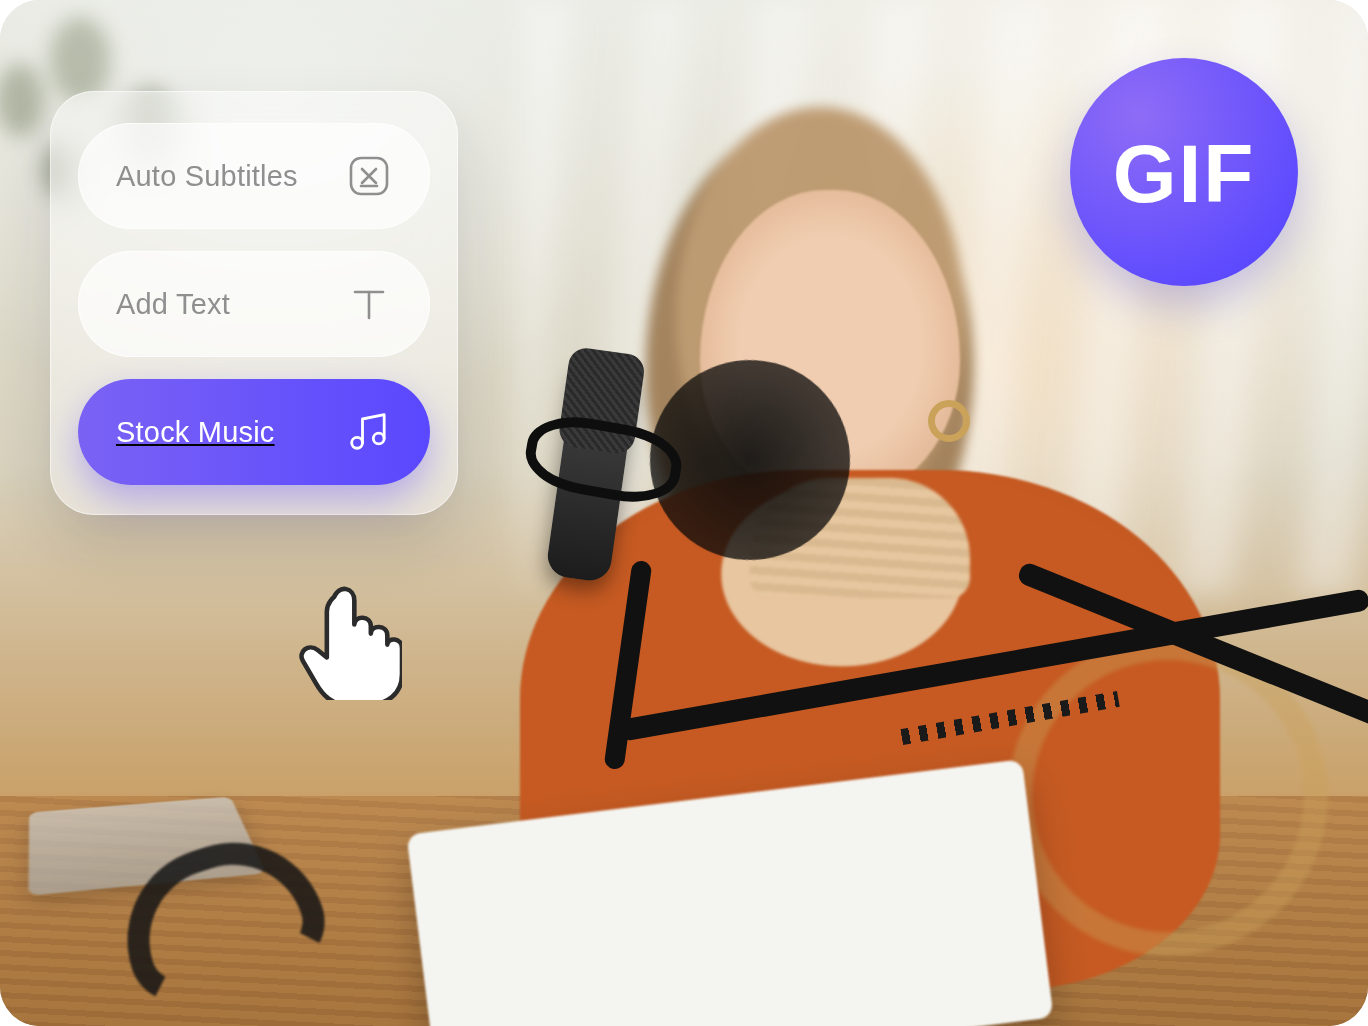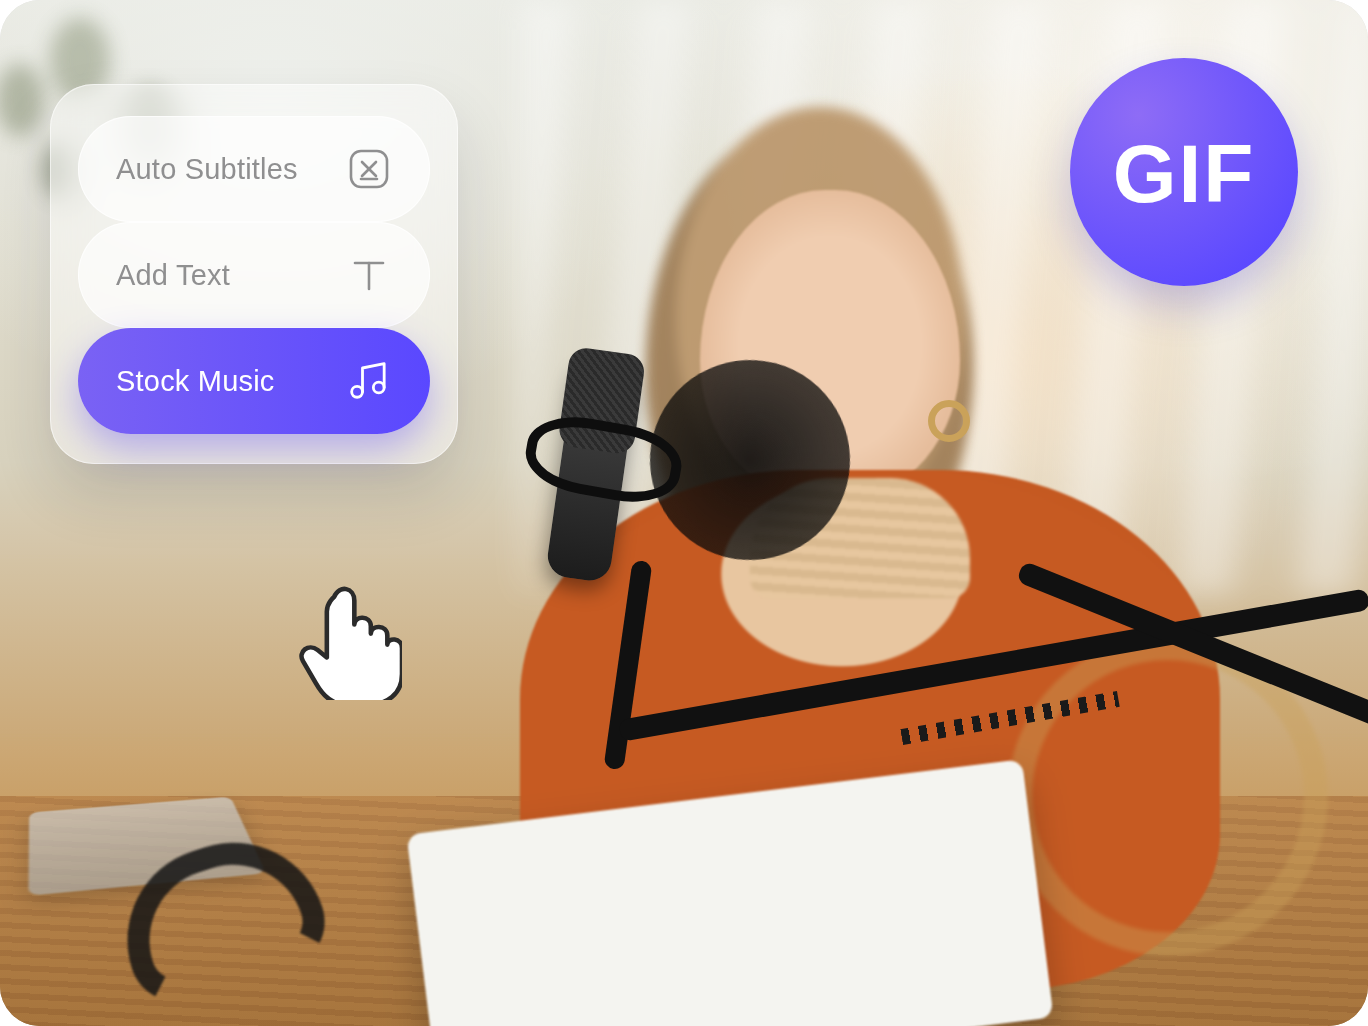--- a/index.html
+++ b/index.html
@@ -145,42 +145,43 @@
     transform: rotate(-10deg);
   }
   .chair {
     position: absolute; right: 40px; bottom: 70px; width: 320px; height: 320px;
     border: 24px solid #caa15a; border-radius: 50%;
     opacity: .4; filter: blur(2px);
   }
 
   
   .panel {
-    position: absolute; left: 50px; top: 84px;
+    position: absolute; left: 50px; top: 91px;
     width: 408px; padding: 32px 28px 30px;
     border-radius: 44px;
     background: rgba(255,255,255,0.45);
     backdrop-filter: blur(18px);
     box-shadow: 0 30px 60px rgba(30,30,40,.14), inset 0 0 0 1px rgba(255,255,255,.55);
   }
   .tool {
     display: flex; align-items: center; justify-content: space-between;
     height: 106px; padding: 0 34px 0 38px;
     border-radius: 60px;
     background: rgba(255,255,255,0.66);
     box-shadow: inset 0 0 0 1px rgba(255,255,255,.7);
   }
-  .tool + .tool { }
+  .tool + .tool { margin-top: 22px; }
   .tool .label {
     font-size: 29px; font-weight: 500; color: #8f8f90; letter-spacing: .2px;
   }
   .tool .icon { width: 54px; height: 54px; display:flex; align-items:center; justify-content:center; color:#8f8f90; }
   .tool.active {
     background: linear-gradient(90deg, #7a62f4 0%, #5a48ff 100%);
     box-shadow: 0 16px 36px rgba(83,64,255,.35);
+    text-decoration: underline;
   }
   .tool.active .label { color: #fff; }
   .tool.active .icon { color: #fff; }
 
   
   .cursor {
     position: absolute; left: 292px; top: 580px; width: 110px; height: 120px;
     pointer-events: none;
   }
 

